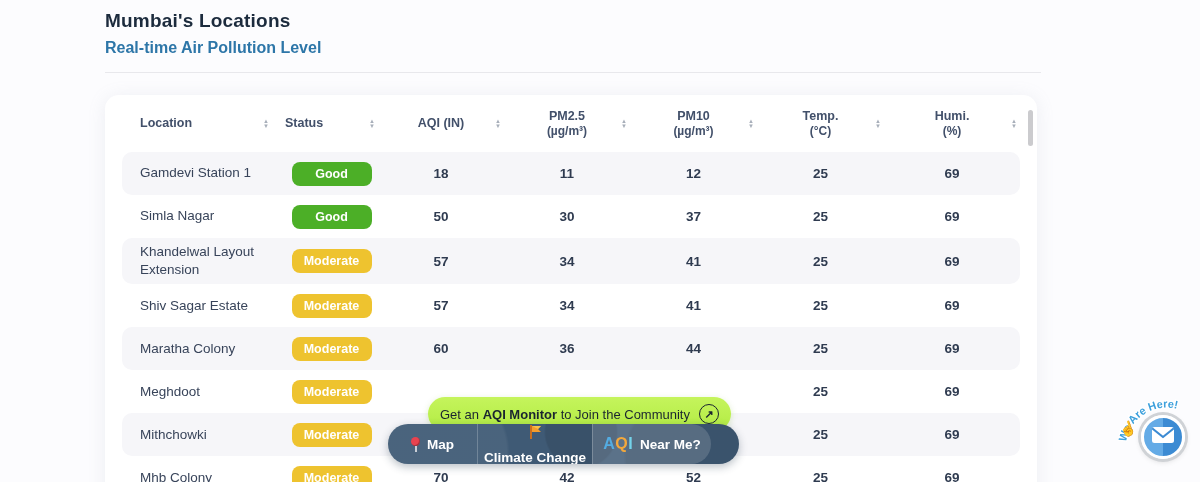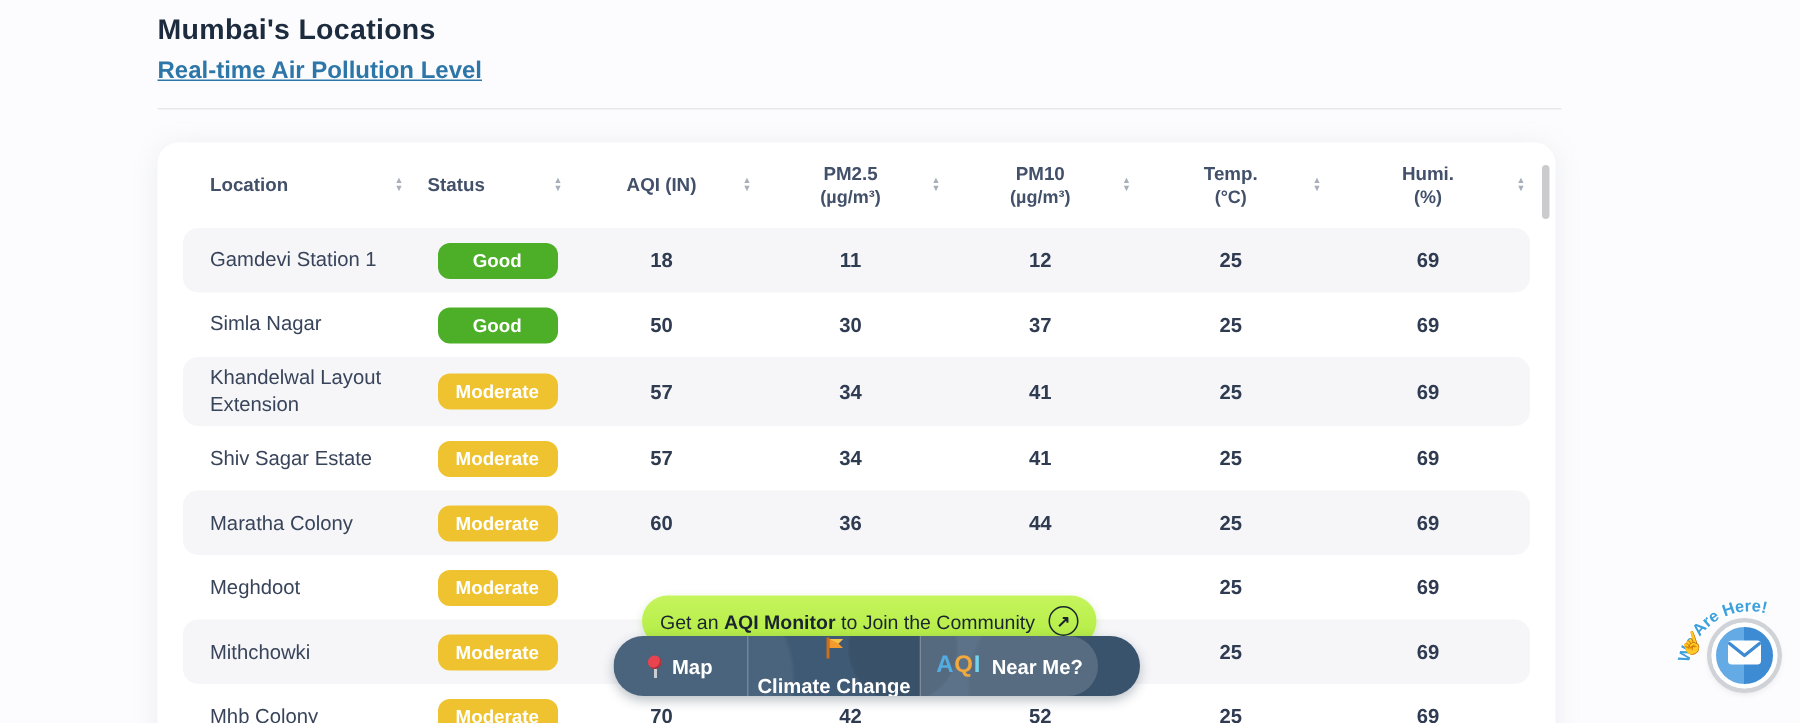--- a/index.html
+++ b/index.html
@@ -2,21 +2,21 @@
 <html><head>
 <meta charset="utf-8">
 <style>
   * { margin:0; padding:0; box-sizing:border-box; }
   html,body { width:1200px; height:482px; overflow:hidden;
     font-family:"Liberation Sans", sans-serif; background:#fcfcfe; }
 
   
   .page-header { position:absolute; left:105px; top:10px; }
   .page-title { font-size:19px; font-weight:700; color:#1c2b3d; letter-spacing:.2px; }
-  .page-subtitle { font-size:16px; font-weight:700; color:#2d76a8; margin-top:7px;text-decoration:underline; }
+  .page-subtitle { font-size:16px; font-weight:700; color:#2d76a8; margin-top:7px; }
   .header-divider { position:absolute; left:105px; top:72px; width:936px; height:1px; background:#e8e8ec; }
 
   
   .card { position:absolute; left:105px; top:95px; width:932px; height:420px;
     background:#fff; border-radius:14px; padding:0 17px;
     box-shadow:0 2px 18px rgba(140,150,170,.14); }
   .scrollbar-thumb { position:absolute; right:4px; top:15px; width:5px; height:36px;
     background:#cbcbce; border-radius:3px; }
 
   .thead { display:flex; align-items:center; height:57px; }
@@ -46,21 +46,21 @@
   .cta-pill { position:absolute; left:428px; top:397px; width:303px; height:34px;
     border-radius:17px; background:linear-gradient(180deg,#c5f45c,#b2ec43);
     display:flex; align-items:center; justify-content:center; gap:9px;
     font-size:13px; color:#1a2430; z-index:5; cursor:pointer;
     box-shadow:0 2px 6px rgba(120,180,40,.25); }
   .cta-pill b { font-weight:800; }
   .cta-arrow { width:20px; height:20px; border:1.6px solid #1a2430; border-radius:50%;
     display:flex; align-items:center; justify-content:center; font-size:11px; font-weight:700; }
 
   
-  .nav-pill { position:absolute; left:409px; top:424px; width:351px; height:40px;
+  .nav-pill { position:absolute; left:388px; top:424px; width:351px; height:40px;
     border-radius:20px; background:#3f5a75; z-index:6; display:flex; overflow:hidden;
     box-shadow:0 3px 8px rgba(30,50,70,.3);
     background-image:
       radial-gradient(circle at 15% 70%, rgba(255,255,255,.06) 0 22%, transparent 23%),
       radial-gradient(circle at 55% 20%, rgba(0,0,0,.10) 0 18%, transparent 19%),
       radial-gradient(circle at 85% 80%, rgba(0,0,0,.08) 0 20%, transparent 21%); }
   .nav-item { display:flex; align-items:center; justify-content:center; gap:7px;
     color:#fff; font-size:13.5px; font-weight:700; cursor:pointer; height:100%; }
   .nav-item.map { width:89px; }
   .nav-item.climate { width:115px; border-left:1px solid rgba(255,255,255,.22);flex-direction:column; }

